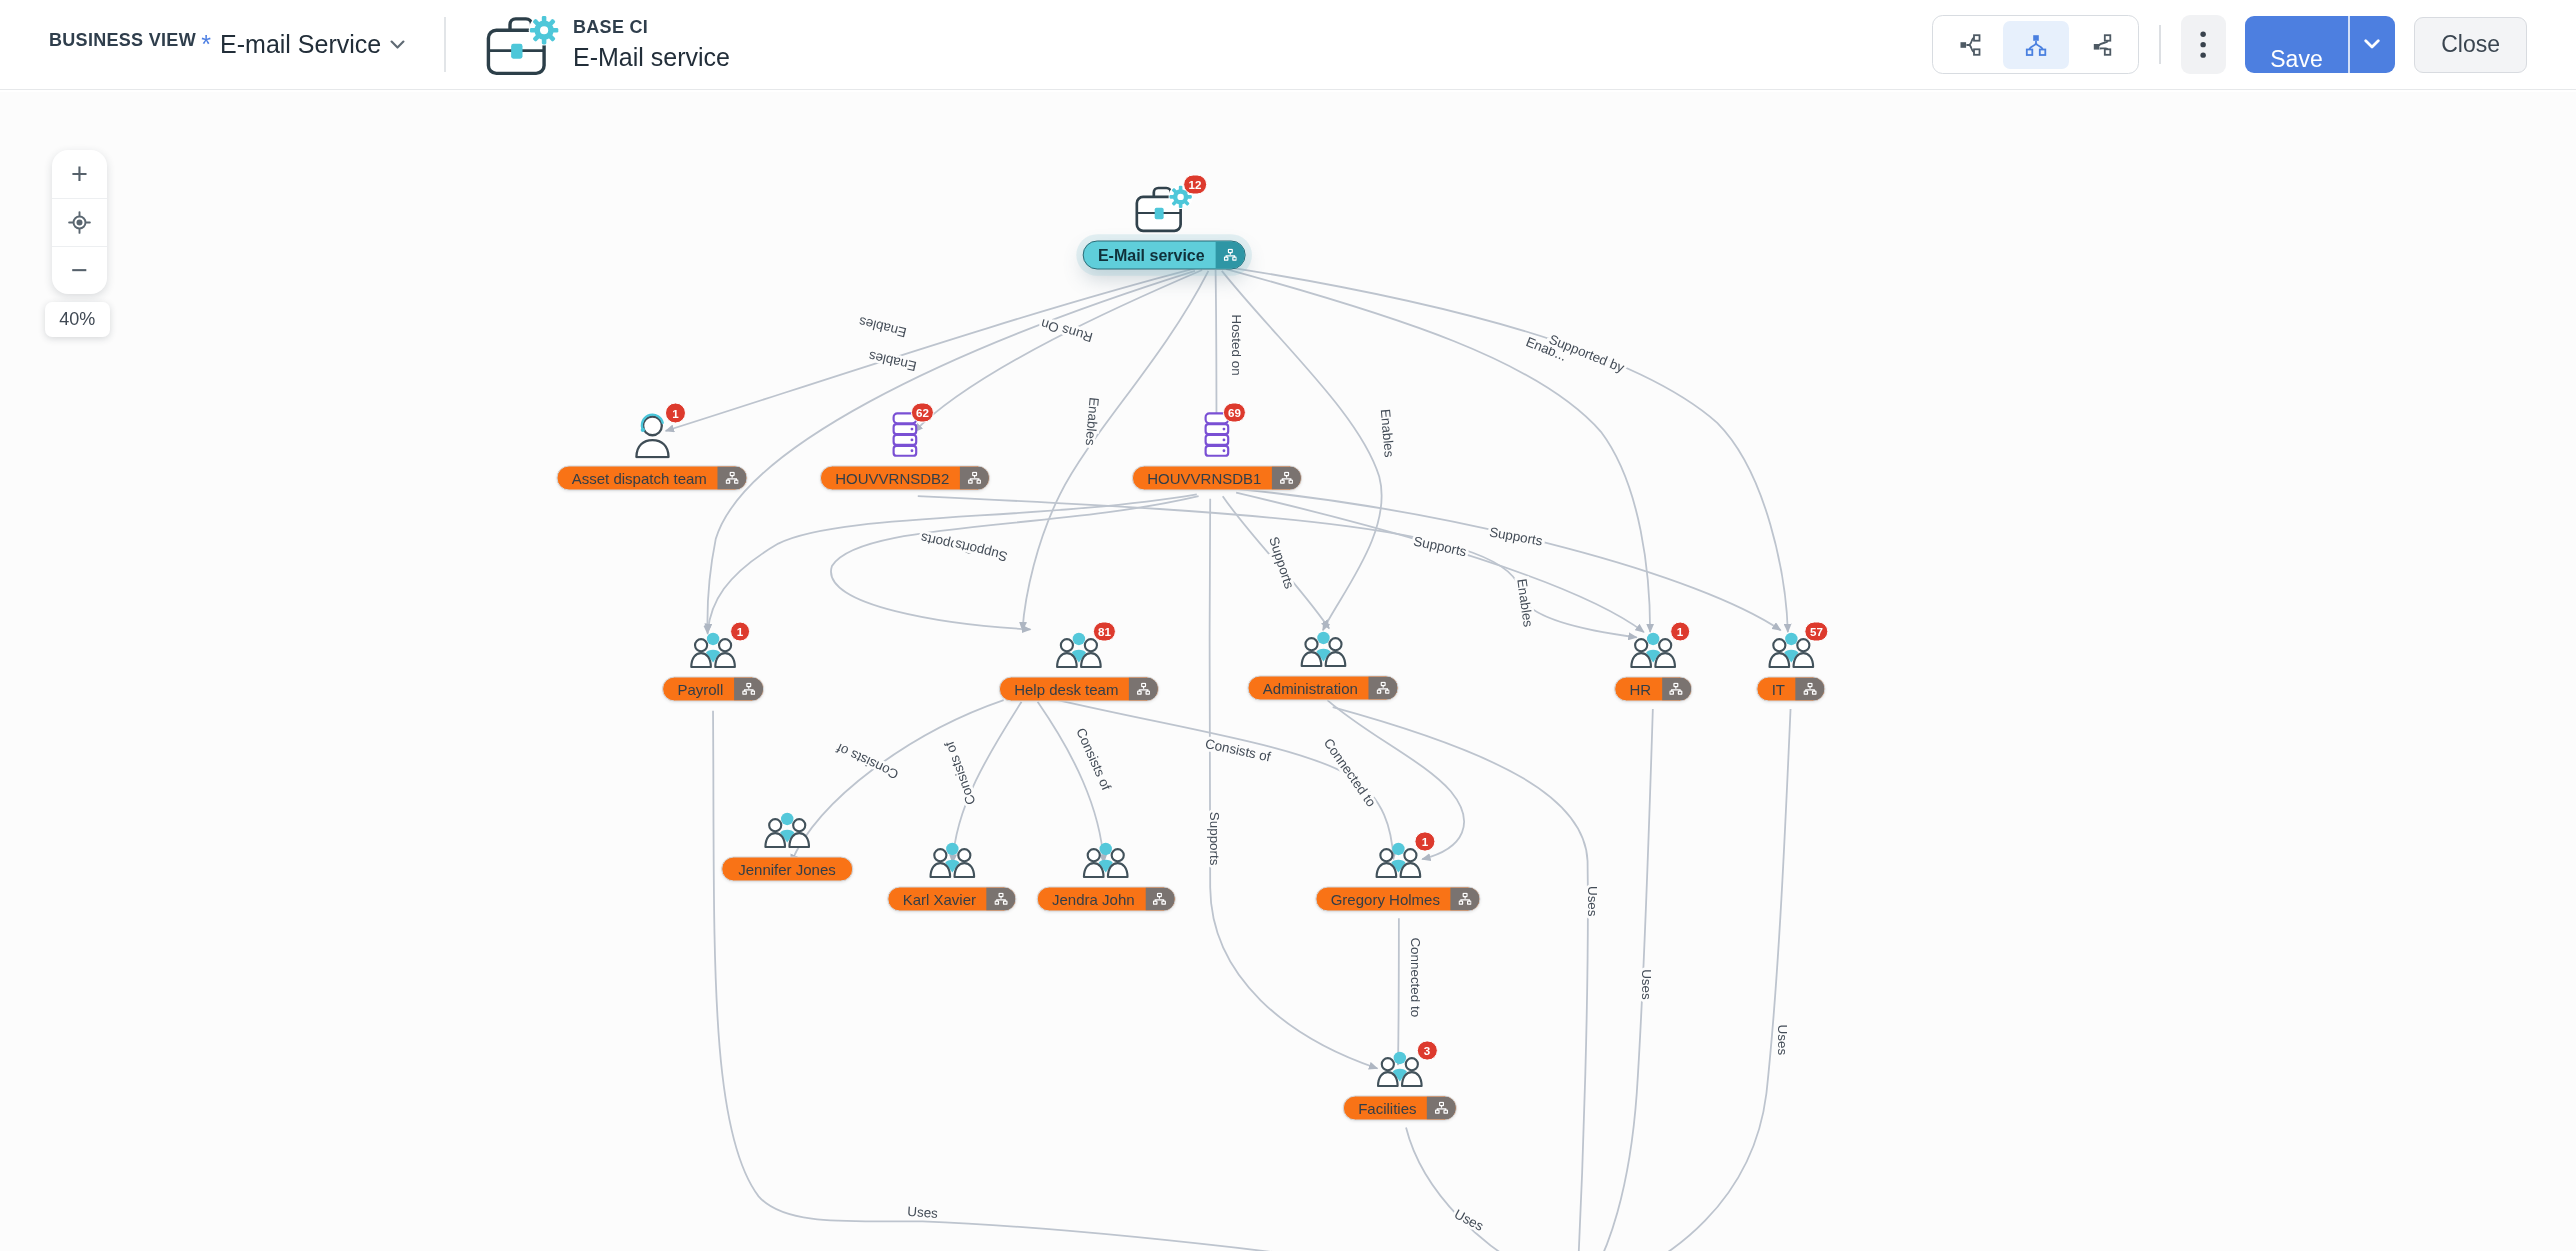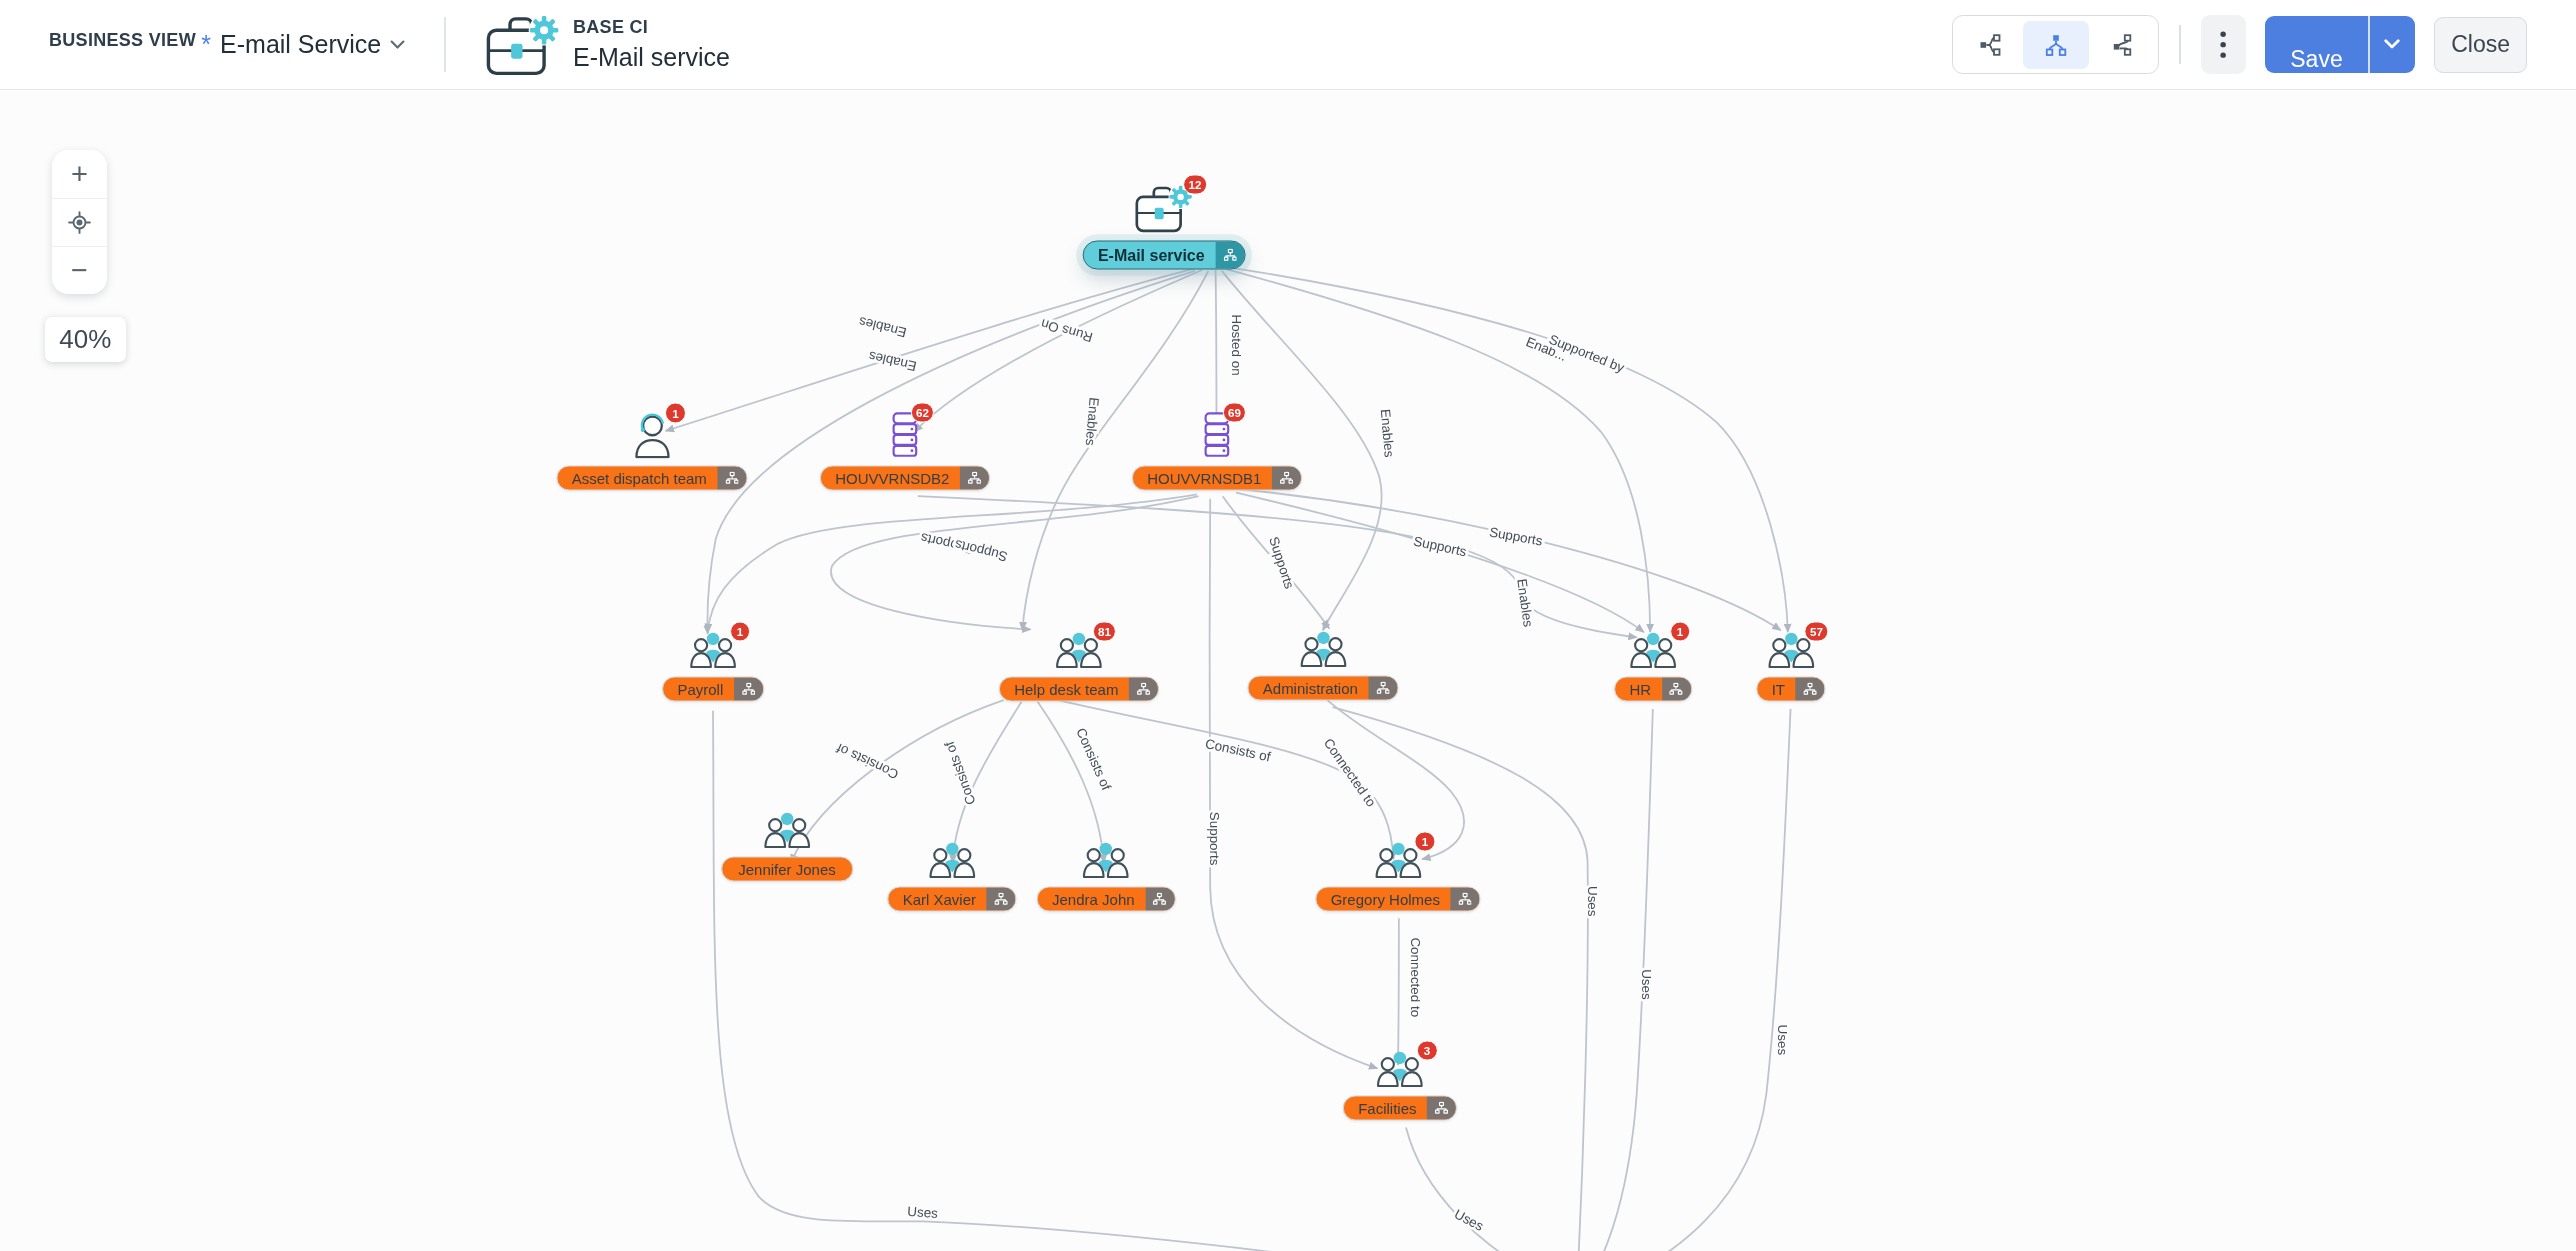--- a/index.html
+++ b/index.html
@@ -29,37 +29,37 @@
     border-radius:7.2px; cursor:pointer; }
   .seg-btn.selected { background:#e7f0fc; }
   .tb-divider { width:1.8px; height:39px; background:#dcdfe3; }
   .kebab-btn { width:45px; height:59px; border-radius:9px; background:#f1f2f4; display:flex;
     align-items:center; justify-content:center; cursor:pointer; }
   .save-split { display:flex; height:57px; border-radius:9px; overflow:hidden; background:#4d7fe0; cursor:pointer; }
   .save-main { display:flex; align-items:flex-end; padding:0 25px; color:#fff; font-size:23px; }
   .save-sep { width:1.8px; background:rgba(255,255,255,.75); margin:0; }
   .save-caret { width:45px; display:flex; align-items:center; justify-content:center; }
   .close-btn { height:56px; border-radius:9px; background:#f3f4f6; border:1.8px solid #d8dbe0;
-    color:#3a4550; font-size:23px; display:flex; align-items:center; padding:0 16px; cursor:pointer; }
+    color:#3a4550; font-size:23px; display:flex; align-items:center; padding:0 26px; cursor:pointer; }
 
   
   .canvas { position:absolute; left:0; top:92px; right:0; bottom:0; background:#fcfcfc; }
   #edge-layer { position:absolute; left:0; top:0; width:2576px; height:1251px; z-index:1; }
   #node-layer { position:absolute; left:0; top:0; width:2576px; height:1251px; z-index:2; pointer-events:none; }
 
   .edge-label { font-size:15px; fill:#434c57; paint-order:stroke; stroke:#fcfcfc; stroke-width:6px; }
 
   
   .zoom-panel { position:absolute; left:52px; top:150px; width:55px; background:#fff; border-radius:16px;
     box-shadow:0 2.7px 9px rgba(40,50,60,.16); z-index:20; overflow:hidden; }
   .zoom-btn { height:48px; display:flex; align-items:center; justify-content:center; cursor:pointer;
     color:#56616b; font-size:29px; line-height:1; }
   .zoom-btn + .zoom-btn { border-top:1.3px solid #edeff1; }
-  .zoom-level { position:absolute; left:45px; top:317px; background:#fff; border-radius:7.2px;
-    box-shadow:0 1.8px 7.2px rgba(40,50,60,.18); padding:7.2px 14.3px; font-size:26px; color:#3f4853; z-index:20; }
+  .zoom-level { position:absolute; left:45px; top:302px; background:#fff; border-radius:7.2px;
+    box-shadow:0 1.8px 7.2px rgba(40,50,60,.18); padding:7.2px 14.3px; font-size:18px; color:#3f4853; z-index:20; }
 
   
   .gnode { position:absolute; transform:translate(-50%,-50%); pointer-events:auto; cursor:pointer; }
   .pill { position:relative; display:inline-flex; align-items:stretch; height:25px; background:#f97316;
     border:1.3px solid #d3d8dd; border-radius:13.4px; box-shadow:0 0.9px 2.7px rgba(30,40,50,.10);
     white-space:nowrap; overflow:hidden; }
   .pill-label { display:flex; align-items:center; padding:0 10.7px 0 14.3px; font-size:15px; color:#333e48; }
   .pill-label.no-seg { padding:0 16px; }
   .pill-seg { width:29px; display:flex; align-items:center; justify-content:center;
     background:rgba(104,115,125,.88); }

